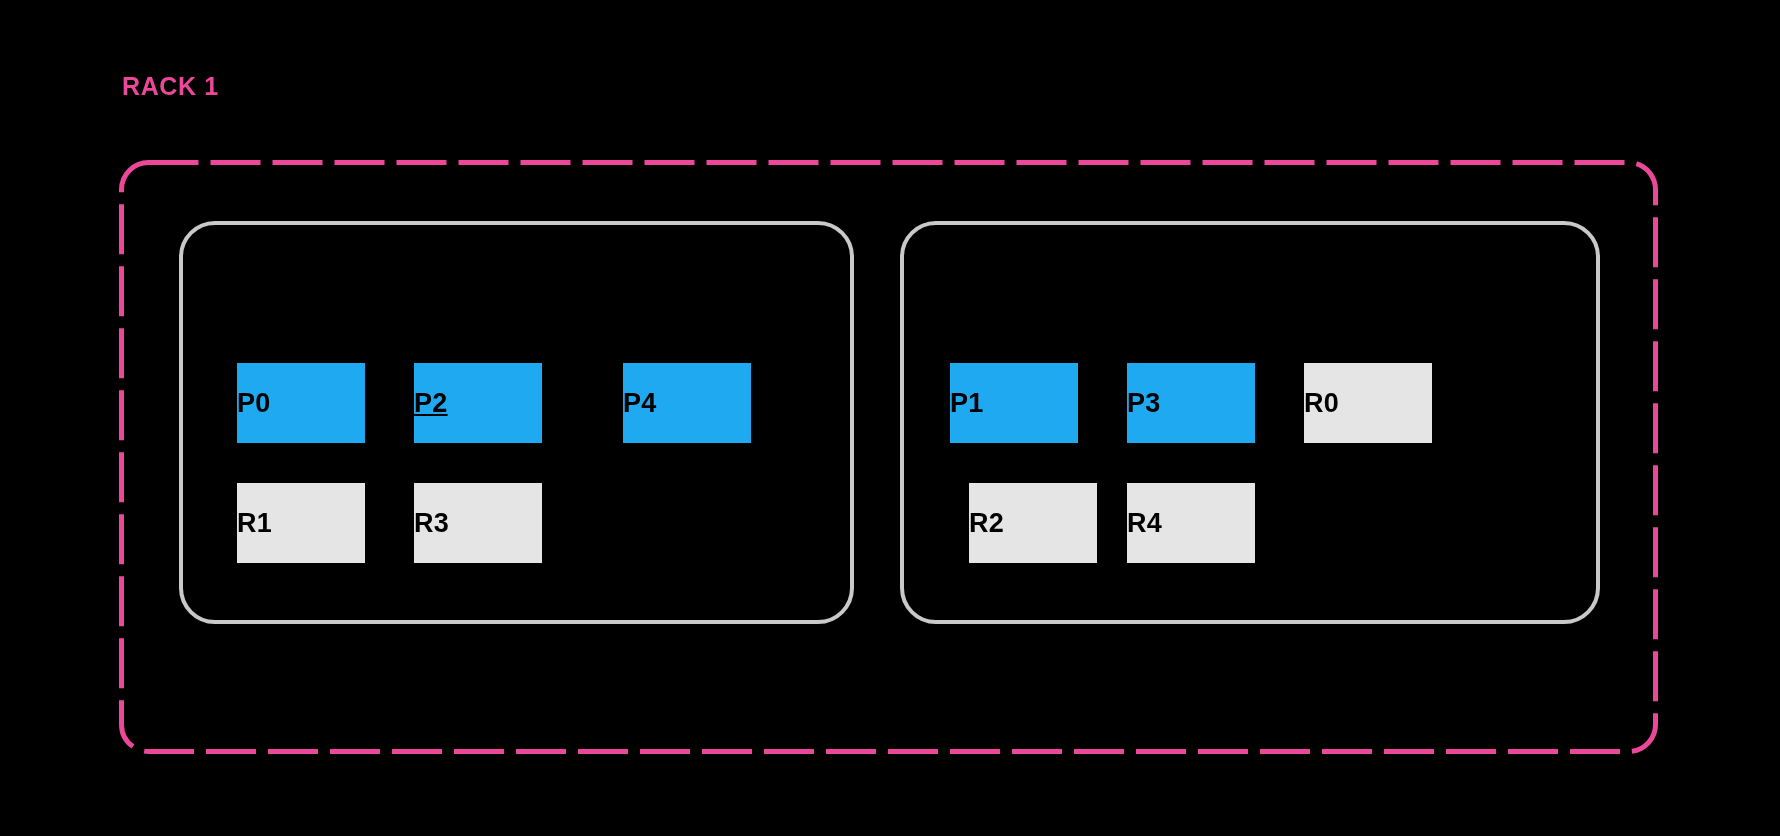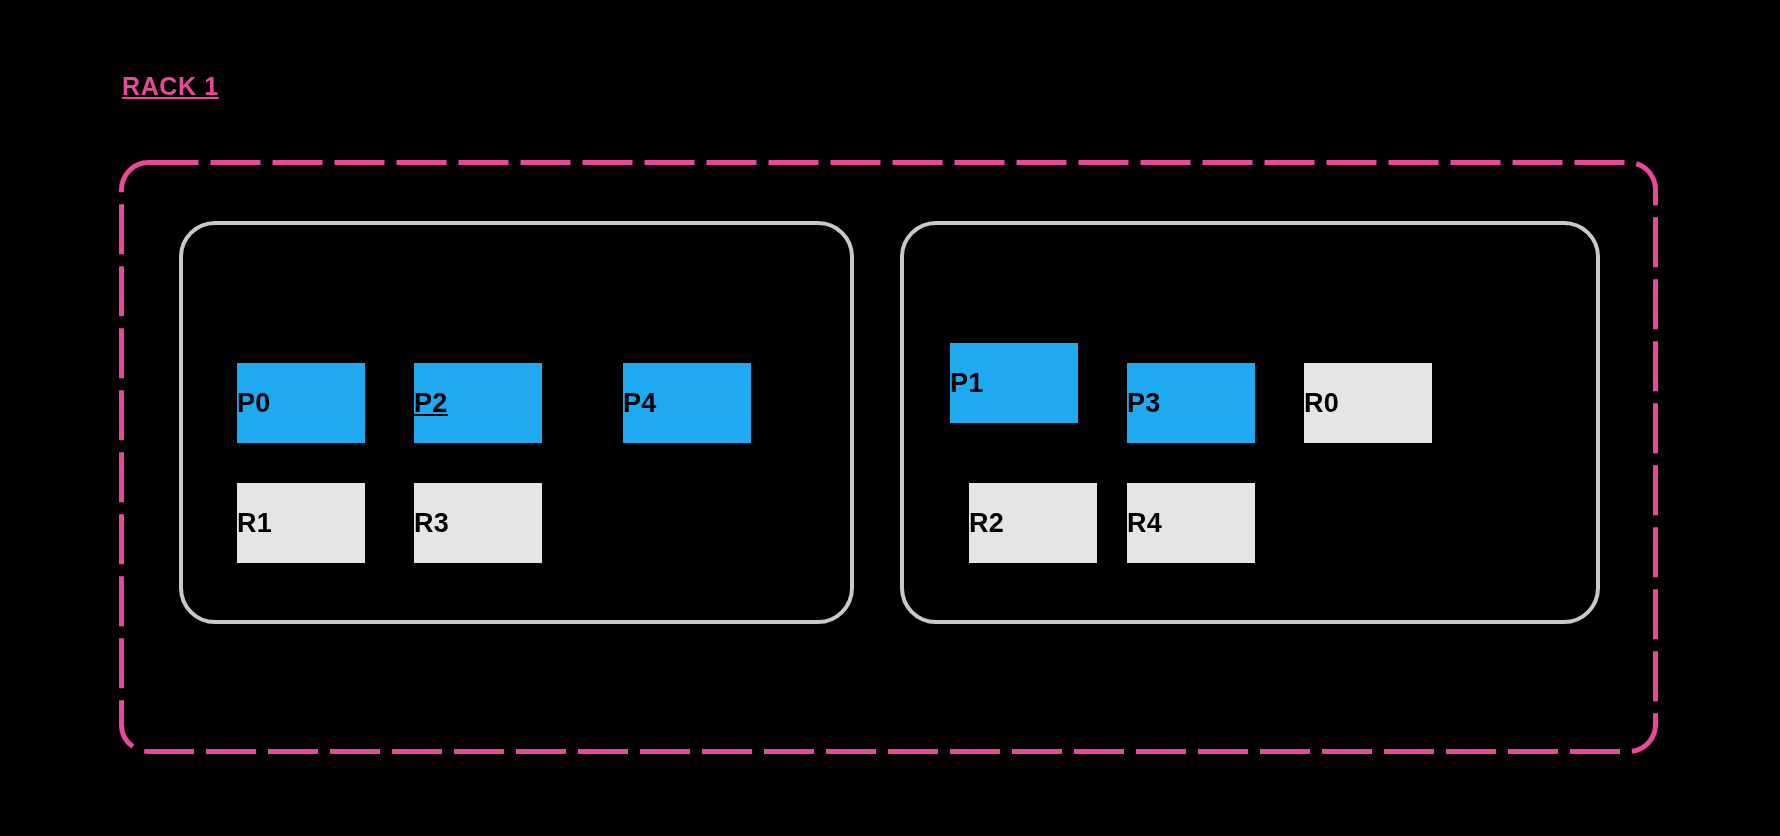--- a/index.html
+++ b/index.html
@@ -23,21 +23,20 @@
   .rack-label {
     position: absolute;
     left: 122px;
     top: 74px;
     font-size: 25px;
     font-weight: bold;
     letter-spacing: 0.6px;
     color: #ec4899;
     line-height: 1;
     white-space: nowrap;
-    text-decoration: underline;
   }
 
   
   .rack-boundary {
     position: absolute;
     left: 119px;
     top: 160px;
     width: 1539px;
     height: 594px;
     border-radius: 28px;
@@ -115,21 +114,21 @@
       </div>
       <div class="unit-box partition" style="left: 623px; top: 363px;">
         <span>P4</span>
       </div>
       <div class="unit-box replica" style="left: 237px; top: 483px;">
         <span>R1</span>
       </div>
       <div class="unit-box replica" style="left: 414px; top: 483px;">
         <span>R3</span>
       </div>
-      <div class="unit-box partition" style="left: 950px; top: 343px;">
+      <div class="unit-box partition" style="left: 950px; top: 363px;">
         <span>P1</span>
       </div>
       <div class="unit-box partition" style="left: 1127px; top: 363px;">
         <span>P3</span>
       </div>
       <div class="unit-box replica" style="left: 1304px; top: 363px;">
         <span>R0</span>
       </div>
       <div class="unit-box replica" style="left: 950px; top: 483px; margin-left: 19px;">
         <span>R2</span>

